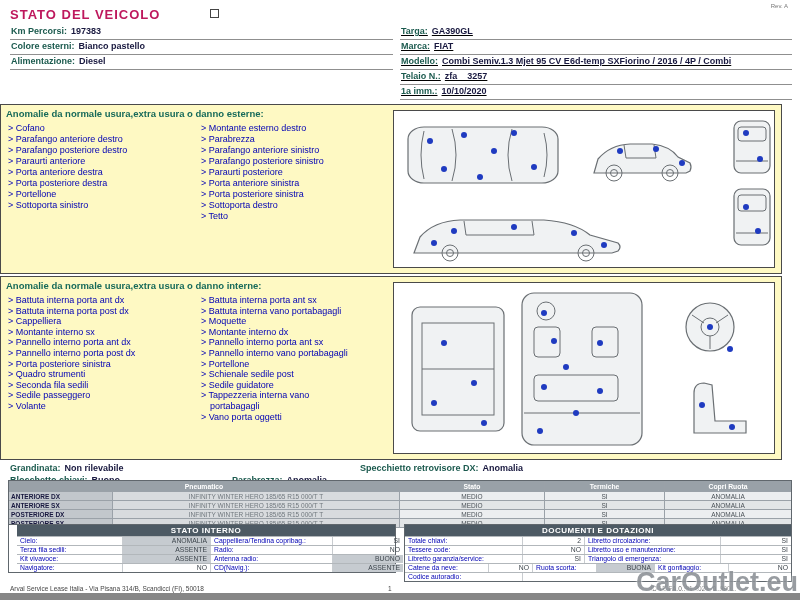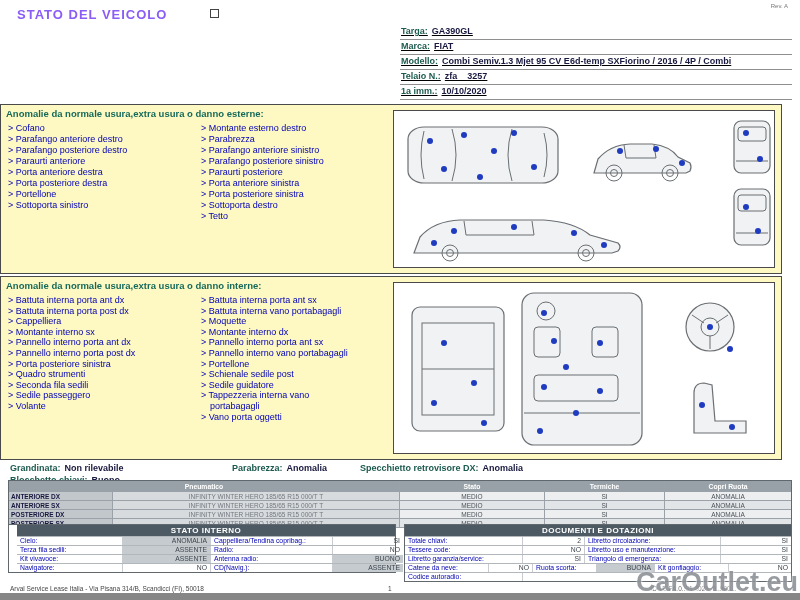--- a/index.html
+++ b/index.html
@@ -1,21 +1,21 @@
 <!DOCTYPE html>
 <html><head>
 <meta charset="utf-8">
 <style>
   * { margin:0; padding:0; box-sizing:border-box; }
   body { background:#868686; font-family:"Liberation Sans", sans-serif; }
   .stage { position:relative; width:800px; height:600px; background:#868686; overflow:hidden; }
   .page { position:absolute; left:0; top:0; width:800px; height:593px; background:#ffffff; }
 
   
-  .title { position:absolute; left:17px; top:7px; font-size:13px; font-weight:bold; color:#8b5cf6; letter-spacing:1px;text-align:center; }
+  .title { position:absolute; left:10px; top:7px; font-size:13px; font-weight:bold; color:#be185d; letter-spacing:1px;text-align:center; }
   .title-box { position:absolute; left:210px; top:9px; width:9px; height:9px; border:1px solid #444; }
   .rev { position:absolute; right:12px; top:3px; font-size:6px; color:#777; }
 
   .fields { position:absolute; top:25px; font-size:9px; }
   .fields.fl { left:10px; width:383px; }
   .fields.fr { left:400px; width:392px;text-decoration:underline; }
   .field-row { border-bottom:1px solid #8f8f8f; padding:1px 0 2px 1px; min-height:13px; line-height:11px; }
   .flabel { font-weight:bold; color:#1b5a4e; margin-right:4px; }
   .fvalue { font-weight:bold; color:#18183f; }
 
@@ -34,21 +34,21 @@
   .diagram { position:absolute; left:392px; top:5px; width:382px; border:1px solid #4a4a4a; background:#fff; }
   .diag-ext { height:158px; }
   .diag-int { height:172px; }
   svg .car { fill:#f0f2f3; stroke:#6a6f73; stroke-width:1.2; }
   svg .ln  { fill:none; stroke:#6a6f73; stroke-width:1; }
   svg .dot { fill:#1f3bc0; stroke:none; }
 
   
   .status { position:absolute; left:10px; top:463px; width:782px; height:24px; font-size:9px; font-weight:bold; }
   .st { position:absolute; white-space:nowrap; }
-  .st1 { left:0; top:0; }  .st2 { left:222px; top:0;text-align:right; }
+  .st1 { left:0; top:0; }  .st2 { left:222px; top:12px;text-align:right; }
   .st3 { left:350px; top:0; } .st4 { left:562px; top:0;margin-top:36px; }
   .st5 { left:0; top:12px; }
 
   
   .tires { position:absolute; left:8px; top:480px; width:784px; border:1px solid #60676d; border-bottom:0; font-size:6.5px; }
   .trow { display:grid; grid-template-columns:104px 287px 145px 120px 126px; }
   .trow > div { border-bottom:1px solid #9aa1a8; border-right:1px solid #9aa1a8; padding:1px 2px 0 2px; height:9px; line-height:7.5px; overflow:hidden; white-space:nowrap; }
   .trow > div:last-child { border-right:0; }
   .thead > div { background:#99a1a8; color:#fff; font-weight:bold; text-align:center; font-size:6.8px; height:11px; line-height:9px; }
   .h-pneu { grid-column:1 / 3; }
@@ -82,20 +82,25 @@
 </head>
 <body>
 
 <div class="stage">
   <div class="page">
 
     <div class="title">STATO DEL VEICOLO</div>
     <div class="title-box"></div>
     <div class="rev">Rev. A</div>
 
+    <div class="fields fl">
+        <div class="field-row"><span class="flabel">Km Percorsi:</span><span class="fvalue">197383</span></div>
+        <div class="field-row"><span class="flabel">Colore esterni:</span><span class="fvalue">Bianco pastello</span></div>
+        <div class="field-row"><span class="flabel">Alimentazione:</span><span class="fvalue">Diesel</span></div>
+      </div>
     <div class="fields fr">
         <div class="field-row"><span class="flabel">Targa:</span><span class="fvalue">GA390GL</span></div>
         <div class="field-row"><span class="flabel">Marca:</span><span class="fvalue">FIAT</span></div>
         <div class="field-row"><span class="flabel">Modello:</span><span class="fvalue">Combi Semiv.1.3 Mjet 95 CV E6d-temp SXFiorino / 2016 / 4P / Combi</span></div>
         <div class="field-row"><span class="flabel">Telaio N.:</span><span class="fvalue">zfa&nbsp;&nbsp;&nbsp;&nbsp;3257</span></div>
         <div class="field-row"><span class="flabel">1a imm.:</span><span class="fvalue">10/10/2020</span></div>
       </div>
 
     <div class="damage-box box-ext">
       <div class="box-title">Anomalie da normale usura,extra usura o danno esterne:</div>

